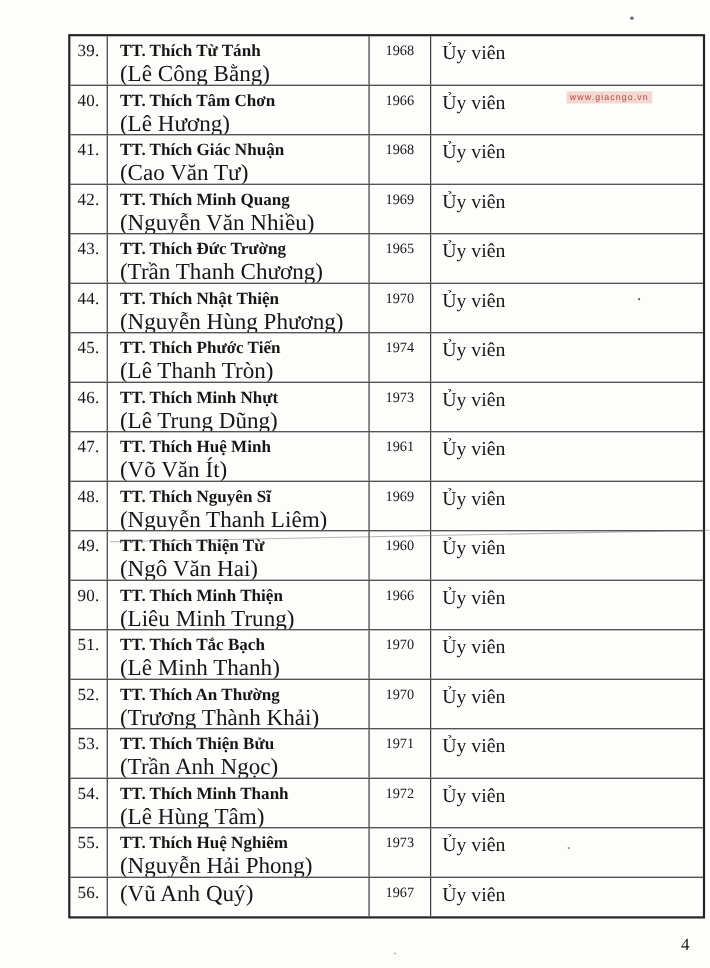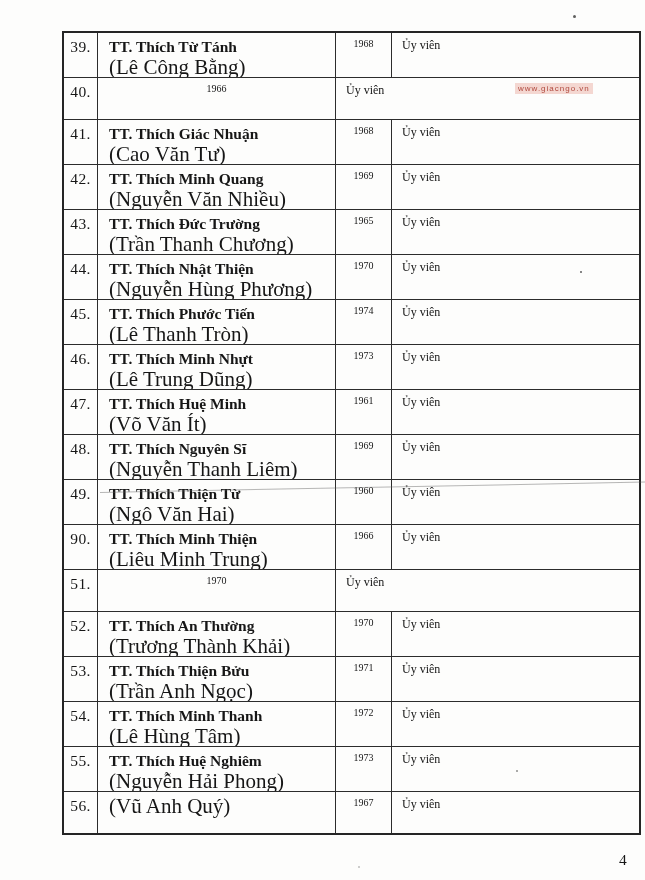--- a/index.html
+++ b/index.html
@@ -51,25 +51,25 @@
     white-space: nowrap;
   }
   .c-name .bn {
     font-size: 21px;
     white-space: nowrap;
   }
   .c-year {
     border-right: 1px solid #2c2c2c;
     text-align: center;
     padding-top: 5px;
-    font-size: 10px;
+    font-size: 13px;
   }
   .c-role {
     padding: 5px 0 0 10px;
-    font-size: 12px;
+    font-size: 18px;
   }
   .watermark {
     position: absolute;
     left: 487px; top: 83px;
     font-family: "Liberation Sans", sans-serif;
     font-size: 8px;
     font-weight: normal;
     letter-spacing: 1px;
     color: #b0493e;
     background: rgba(232, 168, 158, 0.45);
@@ -112,20 +112,24 @@
       <div class="cell c-name">
         <div class="nm">TT. Thích Từ Tánh</div>
         <div class="bn">(Lê Công Bằng)</div>
       </div>
       <div class="cell c-year">1968</div>
       <div class="cell c-role">Ủy viên</div>
     </div>
 
     <div class="row">
       <div class="cell c-no">40.</div>
+      <div class="cell c-name">
+        <div class="nm">TT. Thích Tâm Chơn</div>
+        <div class="bn">(Lê Hương)</div>
+      </div>
       <div class="cell c-year">1966</div>
       <div class="cell c-role">Ủy viên</div>
     </div>
 
     <div class="row">
       <div class="cell c-no">41.</div>
       <div class="cell c-name">
         <div class="nm">TT. Thích Giác Nhuận</div>
         <div class="bn">(Cao Văn Tư)</div>
       </div>
@@ -218,20 +222,24 @@
       <div class="cell c-name">
         <div class="nm">TT. Thích Minh Thiện</div>
         <div class="bn">(Liêu Minh Trung)</div>
       </div>
       <div class="cell c-year">1966</div>
       <div class="cell c-role">Ủy viên</div>
     </div>
 
     <div class="row">
       <div class="cell c-no">51.</div>
+      <div class="cell c-name">
+        <div class="nm">TT. Thích Tắc Bạch</div>
+        <div class="bn">(Lê Minh Thanh)</div>
+      </div>
       <div class="cell c-year">1970</div>
       <div class="cell c-role">Ủy viên</div>
     </div>
 
     <div class="row">
       <div class="cell c-no">52.</div>
       <div class="cell c-name">
         <div class="nm">TT. Thích An Thường</div>
         <div class="bn">(Trương Thành Khải)</div>
       </div>

